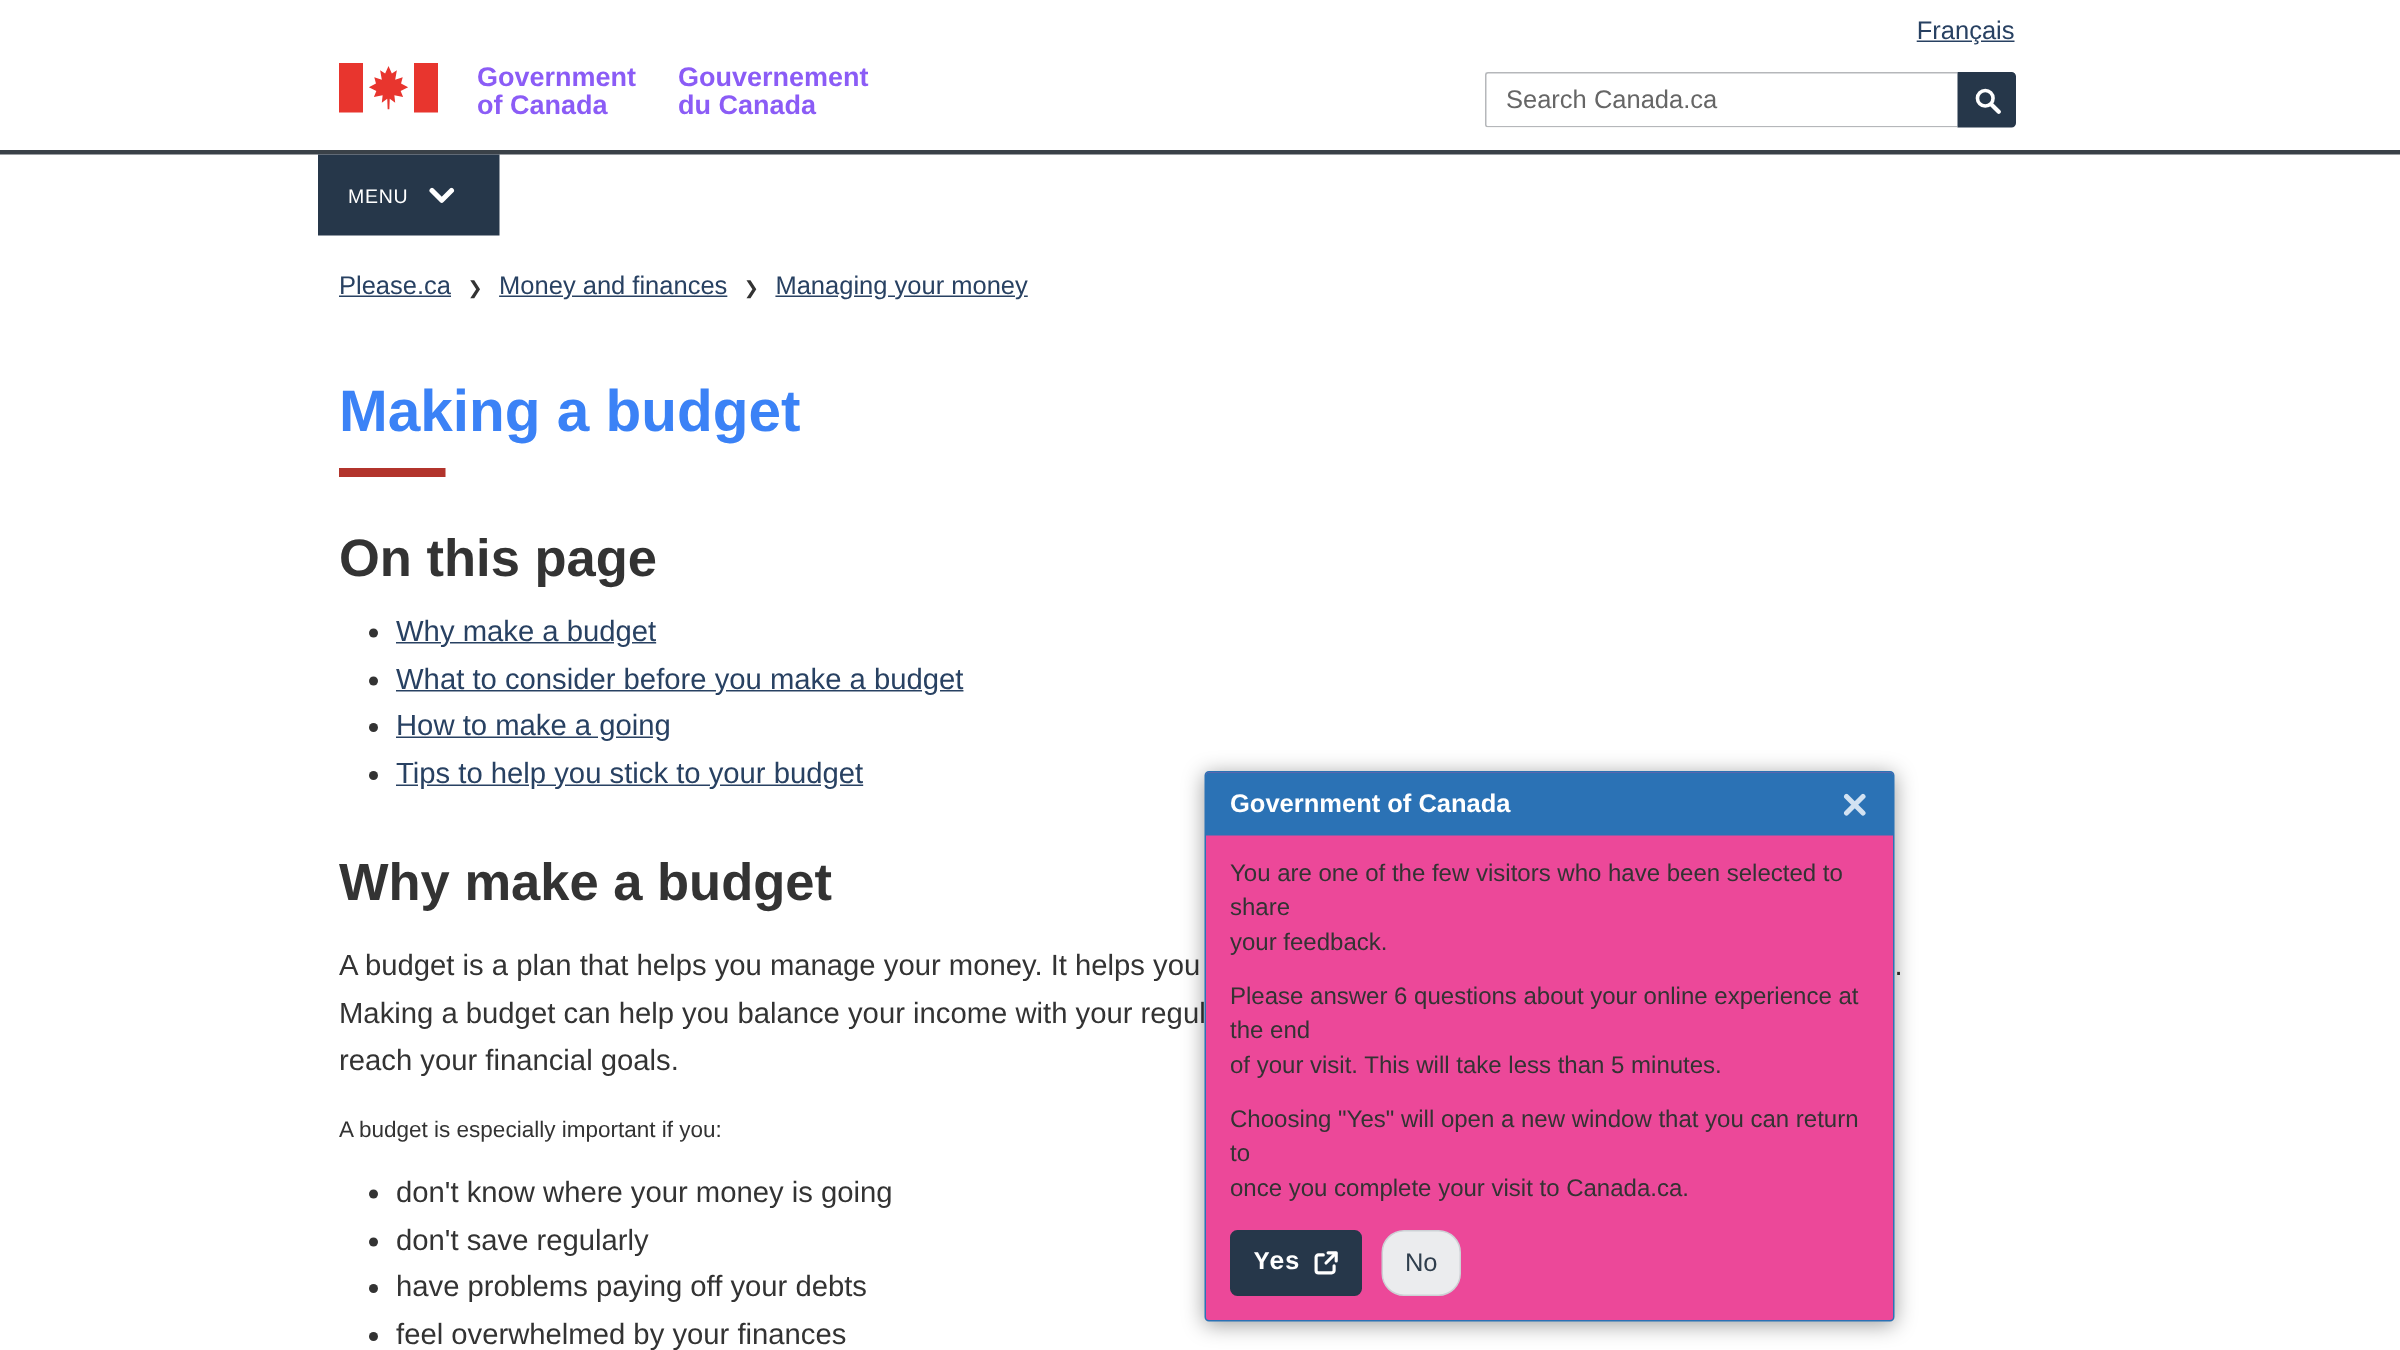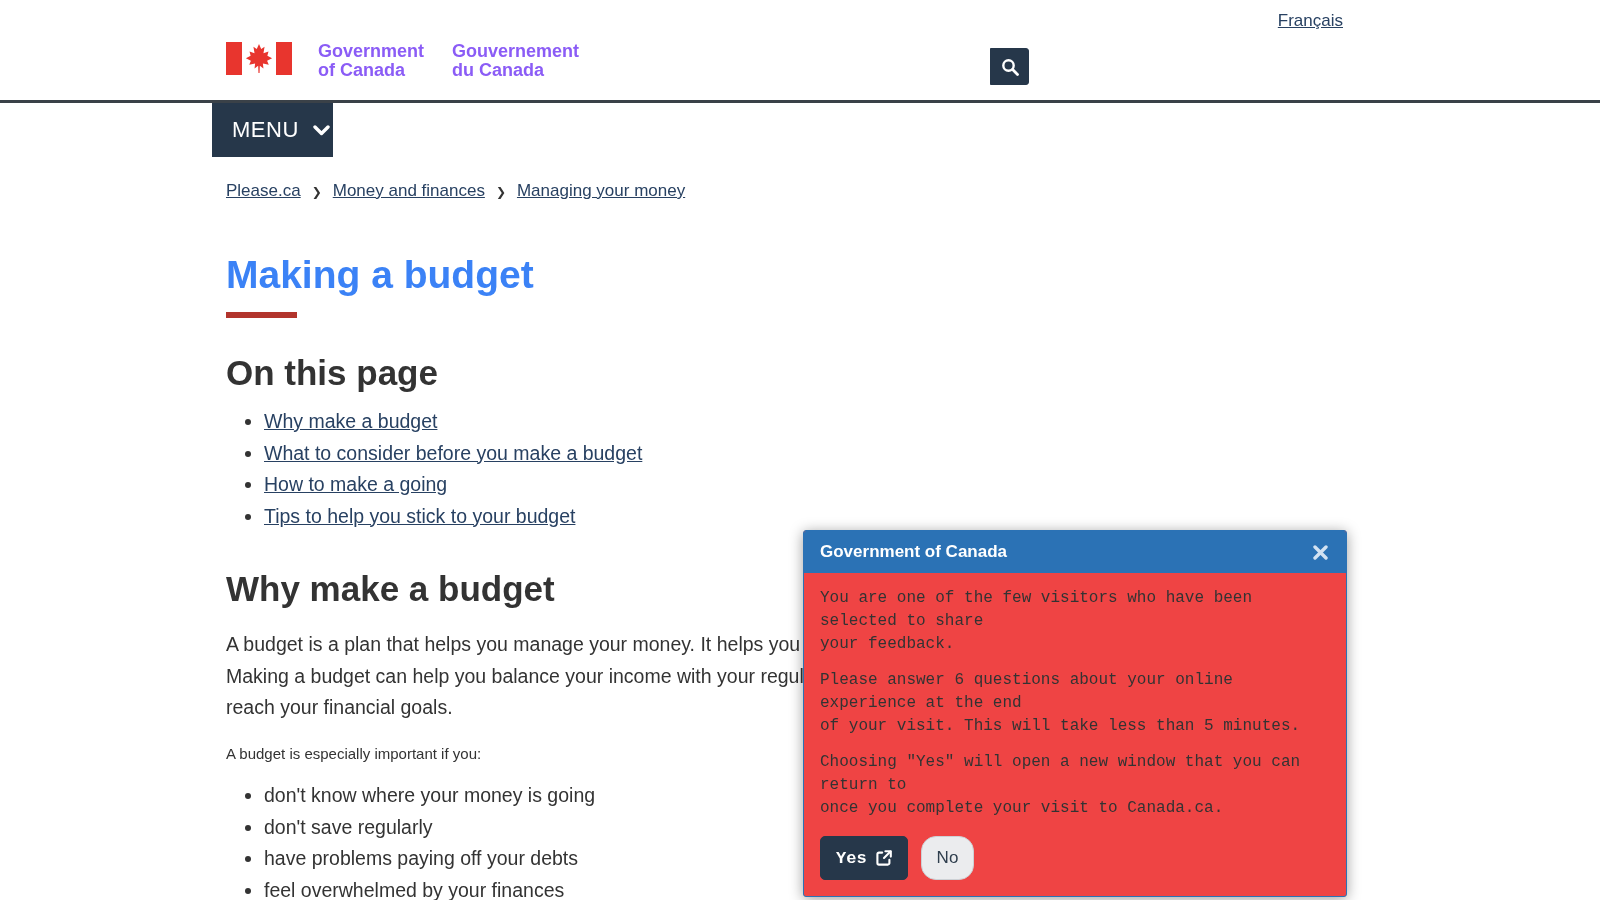--- a/index.html
+++ b/index.html
@@ -44,21 +44,21 @@
     border-radius: 0 3px 3px 0; display: flex; align-items: center; justify-content: center;
     cursor: pointer;
   }
 
   .header-rule { position: absolute; left: 0; top: 100px; width: 1600px; height: 3px; background: #3a4148; }
 
   .menu-btn {
     position: absolute; left: 212px; top: 103px; width: 121px; height: 54px;
     background: #26374a; color: #fff; border: none; cursor: pointer;
     display: flex; align-items: center; padding-left: 20px;
-    font-family: "Liberation Sans", sans-serif; font-size: 22px; letter-spacing: 0.5px;
+    font-family: "Liberation Sans", sans-serif; font-size: 13px; letter-spacing: 0.5px;
   }
   .menu-btn .chev { margin-left: 14px; display: inline-flex; }
 
   .breadcrumb {
     position: absolute; left: 226px; top: 181px;
     font-size: 17px; display: flex; align-items: center;
   }
   .breadcrumb a { color: #284162; text-decoration: underline; }
   .crumb-sep { font-size: 12px; color: #333; margin: 0 11px; transform: translateY(1px); }
 
@@ -72,33 +72,32 @@
   .toc-list li { font-size: 19.5px; line-height: 31.5px; }
   .toc-list a { color: #284162; text-decoration: underline; }
   .h2-why { margin-top: 36px; }
   .lead { margin-top: 19px; font-size: 19.5px; line-height: 31.5px; white-space: pre-line; }
   .important-intro { margin-top: 14px; font-size: 15px; line-height: 31.5px; }
   .reasons-list { margin-top: 11px; padding-left: 38px; list-style: disc; }
   .reasons-list li { font-size: 19.5px; line-height: 31.5px; }
 
   
   .modal {
-    position: absolute; left: 803px; top: 514px; width: 544px;
-    background: #ef4444; border: 1px solid #2b72b5; border-radius: 3px;
+    position: absolute; left: 803px; top: 514px; width: 460px;
+    background: #ec4899; border: 1px solid #2b72b5; border-radius: 3px;
     box-shadow: 0 2px 14px rgba(0,0,0,0.38);
-    margin-top: 16px;
   }
   .modal-header {
     background: #2b72b5; height: 42px; border-radius: 2px 2px 0 0;
     display: flex; align-items: center; justify-content: space-between; padding: 0 16px;
   }
   .modal-title { color: #ffffff; font-size: 17px; font-weight: bold; }
   .modal-close { background: none; border: none; cursor: pointer; display: flex; padding: 2px; }
   .modal-body { padding: 14px 16px 12px; }
-  .modal-body p { font-size: 16px; line-height: 23px; color: #333; margin-bottom: 13px; white-space: pre-line; font-family: Liberation Mono, monospace; }
+  .modal-body p { font-size: 16px; line-height: 23px; color: #333; margin-bottom: 13px; white-space: pre-line; }
   .modal-buttons { display: flex; gap: 13px; margin-top: 16px; margin-bottom: 4px; }
   .btn-yes {
     height: 44px; padding: 0 15px; background: #26374a; border: 1px solid #26374a;
     border-radius: 5px; color: #fff; font-family: Liberation Mono, monospace;
     font-size: 17px; font-weight: bold; display: inline-flex; align-items: center; gap: 9px;
     cursor: pointer;
   }
   .btn-no {
     height: 44px; padding: 0 15px; background: #ebecee; border: 1px solid #cdd1d5;
     border-radius: 15px; color: #2f3e4d; font-family: "Liberation Sans", sans-serif;
@@ -122,20 +121,21 @@
     <div>Government</div>
     <div>of Canada</div>
   </span>
   <span class="wordmark fr">
     <div>Gouvernement</div>
     <div>du Canada</div>
   </span>
 </a>
 
 <div class="search-area">
+  <input class="search-input" type="text" placeholder="Search Canada.ca" style="">
   <button class="search-btn">
     <svg width="18" height="18" viewBox="0 0 18 18">
       <circle cx="7.5" cy="7.5" r="5.2" fill="none" stroke="#ffffff" stroke-width="2.4"></circle>
       <line x1="11.6" y1="11.6" x2="16.5" y2="16.5" stroke="#ffffff" stroke-width="2.8" stroke-linecap="round"></line>
     </svg>
   </button>
 </div>
 
 <div class="header-rule"></div>
 

